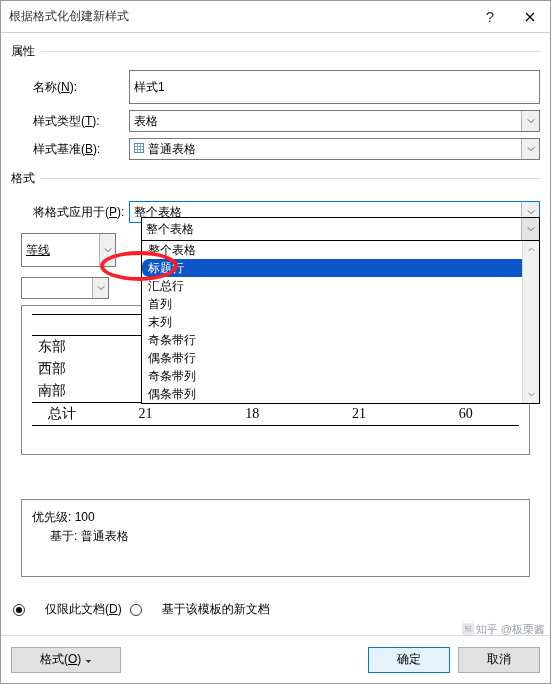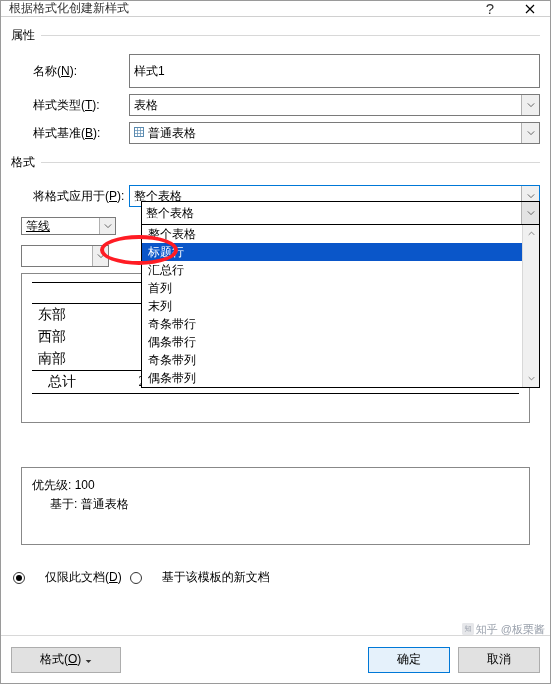--- a/index.html
+++ b/index.html
@@ -16,21 +16,21 @@
   }
   .dialog {
     border: 1px solid #9a9a9a;
     width: 551px;
     height: 684px;
     background: #fff;
     display: flex;
     flex-direction: column;
   }
   .titlebar {
-    height: 16px;
+    height: 32px;
     border-bottom: 1px solid #d0d0d0;
     display: flex;
     align-items: center;
     padding-left: 8px;
     background: #fff;
   }
   .titlebar .title { flex: 1; font-size: 12px; color: #333; }
   .titlebar .tbtn {
     width: 40px; height: 28px; display: flex; align-items: center; justify-content: center;
     font-size: 14px; color: #333;
@@ -64,21 +64,21 @@
   .combo .cbtn {
     width: 18px; height: 100%; border-left: 1px solid #b0b0b0; background: #efefef;
     display: flex; align-items: center; justify-content: center;
   }
   .combo .cbtn svg { width: 8px; height: 6px; }
 
   .font-row {
     display: flex; align-items: center; margin: 10px 0 0 0; padding-left: 10px;
   }
   .font-combo {
-    width: 95px; height: 18px; border: 1px solid #7a7a7a; display: flex; align-items: center;
+    width: 95px; height: 34px; border: 1px solid #7a7a7a; display: flex; align-items: center;
     background: #fff;
     text-decoration: underline;
   }
   .font-combo .ftext { flex: 1; padding: 0 4px; font-size: 12px; }
   .font-combo .cbtn { width:16px; height:100%; border-left:1px solid #b0b0b0; background:#efefef; display:flex;align-items:center;justify-content:center;}
   .font-combo .cbtn svg{width:8px;height:6px;}
 
   .tiny-combo {
     width: 88px; height: 22px; border: 1px solid #7a7a7a; display: flex; background:#fff;
     margin: 10px 0 0 10px;
@@ -134,21 +134,21 @@
     background: #fff; z-index: 20;
   }
   .dropdown-open .header {
     height: 22px; display:flex; align-items:center; padding: 0 0 0 4px; border-bottom: 0;
   }
   .dropdown-open .header .htext { flex:1; font-size:12px; }
   .dropdown-open .header .hbtn { width:18px; height:100%; background:#e3e3e3; border-left:1px solid #b0b0b0; display:flex;align-items:center;justify-content:center;}
   .dropdown-open .header .hbtn svg{width:8px;height:6px;}
   .dropdown-open .list { border-top:1px solid #000; position:relative; }
   .dropdown-open .opt { height:18px; padding: 1px 6px; font-size:12px; display:flex; align-items:center; }
-  .dropdown-open .opt.sel { background:#0a56c9; color:#fff; }
+  .dropdown-open .opt.sel { background:#0a56c9; color:#fff;border-radius:7px; }
   .dropdown-open .scrollbar { position:absolute; right:0; top:0; bottom:0; width:17px; background:#f0f0f0; border-left:1px solid #d8d8d8;}
   .dropdown-open .scrollbar .arrow { height:17px; display:flex;align-items:center;justify-content:center; background:#f0f0f0;}
   .dropdown-open .scrollbar .arrow svg{width:7px;height:5px;}
   .dropdown-open .scrollbar .track{position:absolute; top:17px; bottom:17px; left:0; right:0;}
   .dropdown-open .scrollbar .arrow.down{position:absolute;bottom:0;left:0;right:0;}
 
   
   .red-ring {
     position:absolute; left: 99px; top: 218px; width: 78px; height: 30px;
     border: 4px solid #ff1c24; border-radius: 50%; z-index: 30; pointer-events: none;

